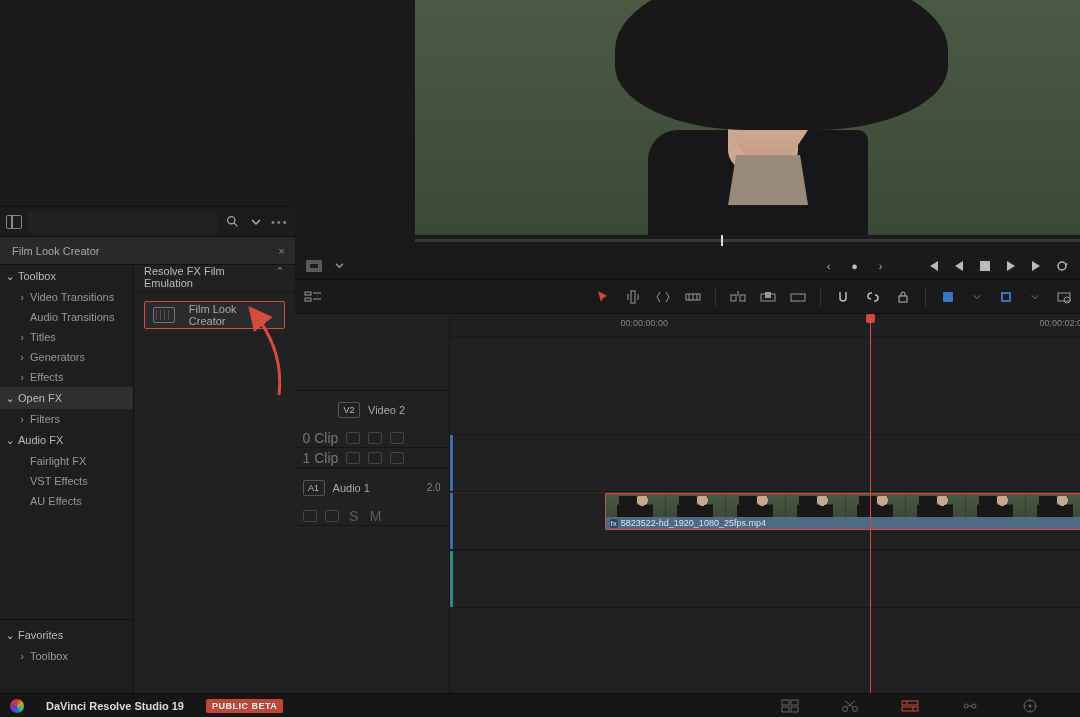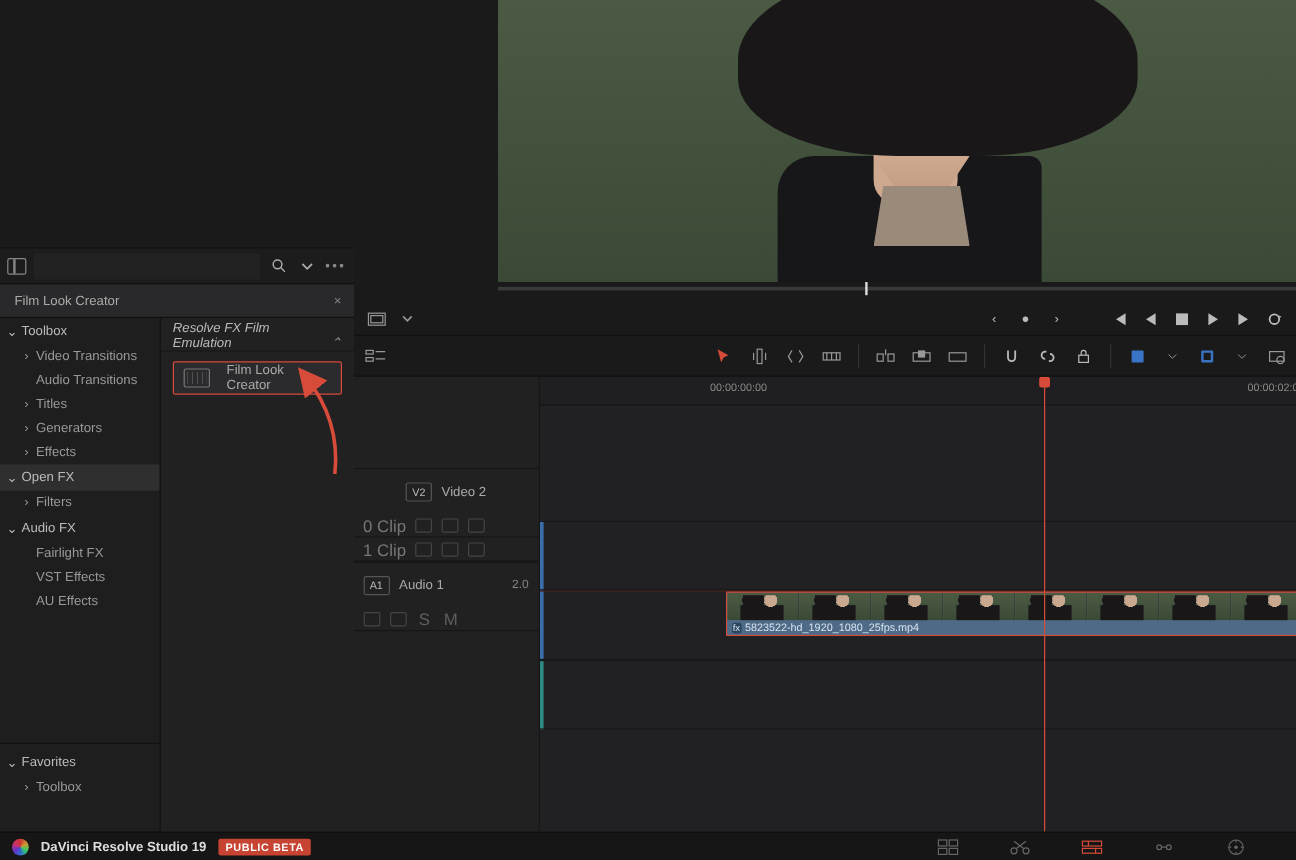--- a/index.html
+++ b/index.html
@@ -21,21 +21,21 @@
 .filter-row .close { position: absolute; right: 10px; color: #888; }
 
 .effects-body { flex: 1; display: flex; min-height: 0; }
 .sidebar { width: 134px; background: #1e1e1e; border-right: 1px solid #111; overflow: hidden; }
 .sidebar-group-header { display: flex; align-items: center; height: 22px; padding-left: 6px; gap: 4px; color: #bbb; cursor: pointer; }
 .sidebar-group-header.active { background: #2f2f2f; }
 .sidebar-item { display: flex; align-items: center; height: 20px; padding-left: 18px; gap: 4px; color: #999; cursor: pointer; }
 .chev { width: 8px; display: inline-flex; justify-content: center; }
 
 .content { flex: 1; background: #212122; position: relative; }
-.content-header { height: 28px; display: flex; align-items: flex-end; padding: 0 10px; color: #bbb; border-bottom: 1px solid #181818; font-style: italic; }
+.content-header { height: 28px; display: flex; align-items: flex-start; padding: 0 10px; color: #bbb; border-bottom: 1px solid #181818; }
 .content-header .up { margin-left: auto; color: #888; }
 .fx-item { margin: 8px 10px; height: 28px; border: 1.5px solid #d64b3a; border-radius: 2px; display: flex; align-items: center; padding: 0 8px; gap: 14px; background: #2b2b2d; }
 .fx-icon { width: 22px; height: 16px; border: 1px solid #777; border-radius: 2px; position: relative; }
 .fx-icon::after { content: ""; position: absolute; inset: 2px; background: repeating-linear-gradient(90deg, #888 0 1px, transparent 1px 4px); opacity: .4; }
 
 .favorites { border-top: 1px solid #111; padding: 4px 0; }
 
 
 .right-panel { flex: 1; display: flex; flex-direction: column; background: #1a1a1a; position: relative; }
 
@@ -97,21 +97,21 @@
 
 .track-colorbar { position: absolute; left: 0; top: 0; bottom: 0; width: 3px; }
 .tc-blue { background: #3a6fae; }
 .tc-teal { background: #2e8a84; }
 
 .audio-track .num { margin-left: auto; color: #888; font-size: 10px; }
 
 .span-line { position: absolute; top: 178px; left: 0; right: 0; height: 1px; background: #d64b3a; opacity: .25; }
 
 
-.statusbar { height: 24px; background: #161617; display: flex; align-items: center; padding: 0 10px; gap: 10px; border-top: 1px solid #0d0d0d; }
+.statusbar { height: 24px; background: #161617; display: flex; align-items: center; padding: 0 10px; gap: 22px; border-top: 1px solid #0d0d0d; }
 .logo { width: 14px; height: 14px; border-radius: 50%; background: conic-gradient(#c33,#c93,#3c6,#36c,#63c,#c36,#c33); }
 .appname { font-weight: 600; color: #ddd; font-size: 11px; }
 .beta-badge { background: #c74433; color: #fff; font-size: 9px; font-weight: 700; padding: 2px 6px; border-radius: 2px; letter-spacing: .5px; }
 .page-tabs { margin-left: auto; display: flex; gap: 40px; padding-right: 30px; }
 .page-tab { width: 20px; height: 16px; display: inline-flex; align-items: center; justify-content: center; color: #666; }
 .page-tab.active { color: #d64b3a; }
 
 
 .arrow-annot { position: absolute; pointer-events: none; z-index: 50; }
 </style>
@@ -423,21 +423,21 @@
           <div class="track-subhead">
             <span class="mini-icon"></span>
             <span class="mini-icon"></span>
             <span class="mini-icon" style="display:inline-flex;align-items:center;justify-content:center;border:none;color:#777">S</span>
             <span class="mini-icon" style="display:inline-flex;align-items:center;justify-content:center;border:none;color:#777">M</span>
           </div>
         </div>
 
         <div class="tl-tracks-col">
           <div class="ruler">
-            <span class="ruler-tick" style="left:142px">00:00:00:00</span>
+            <span class="ruler-tick" style="left:171px">00:00:00:00</span>
             <span class="ruler-tick" style="left:590px">00:00:02:00</span>
           </div>
           <div class="playhead"></div>
 
           <div class="track-colorbar tc-blue" style="top:120px;height:116px"></div>
           <div class="track-colorbar tc-teal" style="top:236px;height:58px"></div>
 
           <div class="tl-row" style="top:120px"></div>
           <div class="tl-sub" style="top:158px"></div>
 

